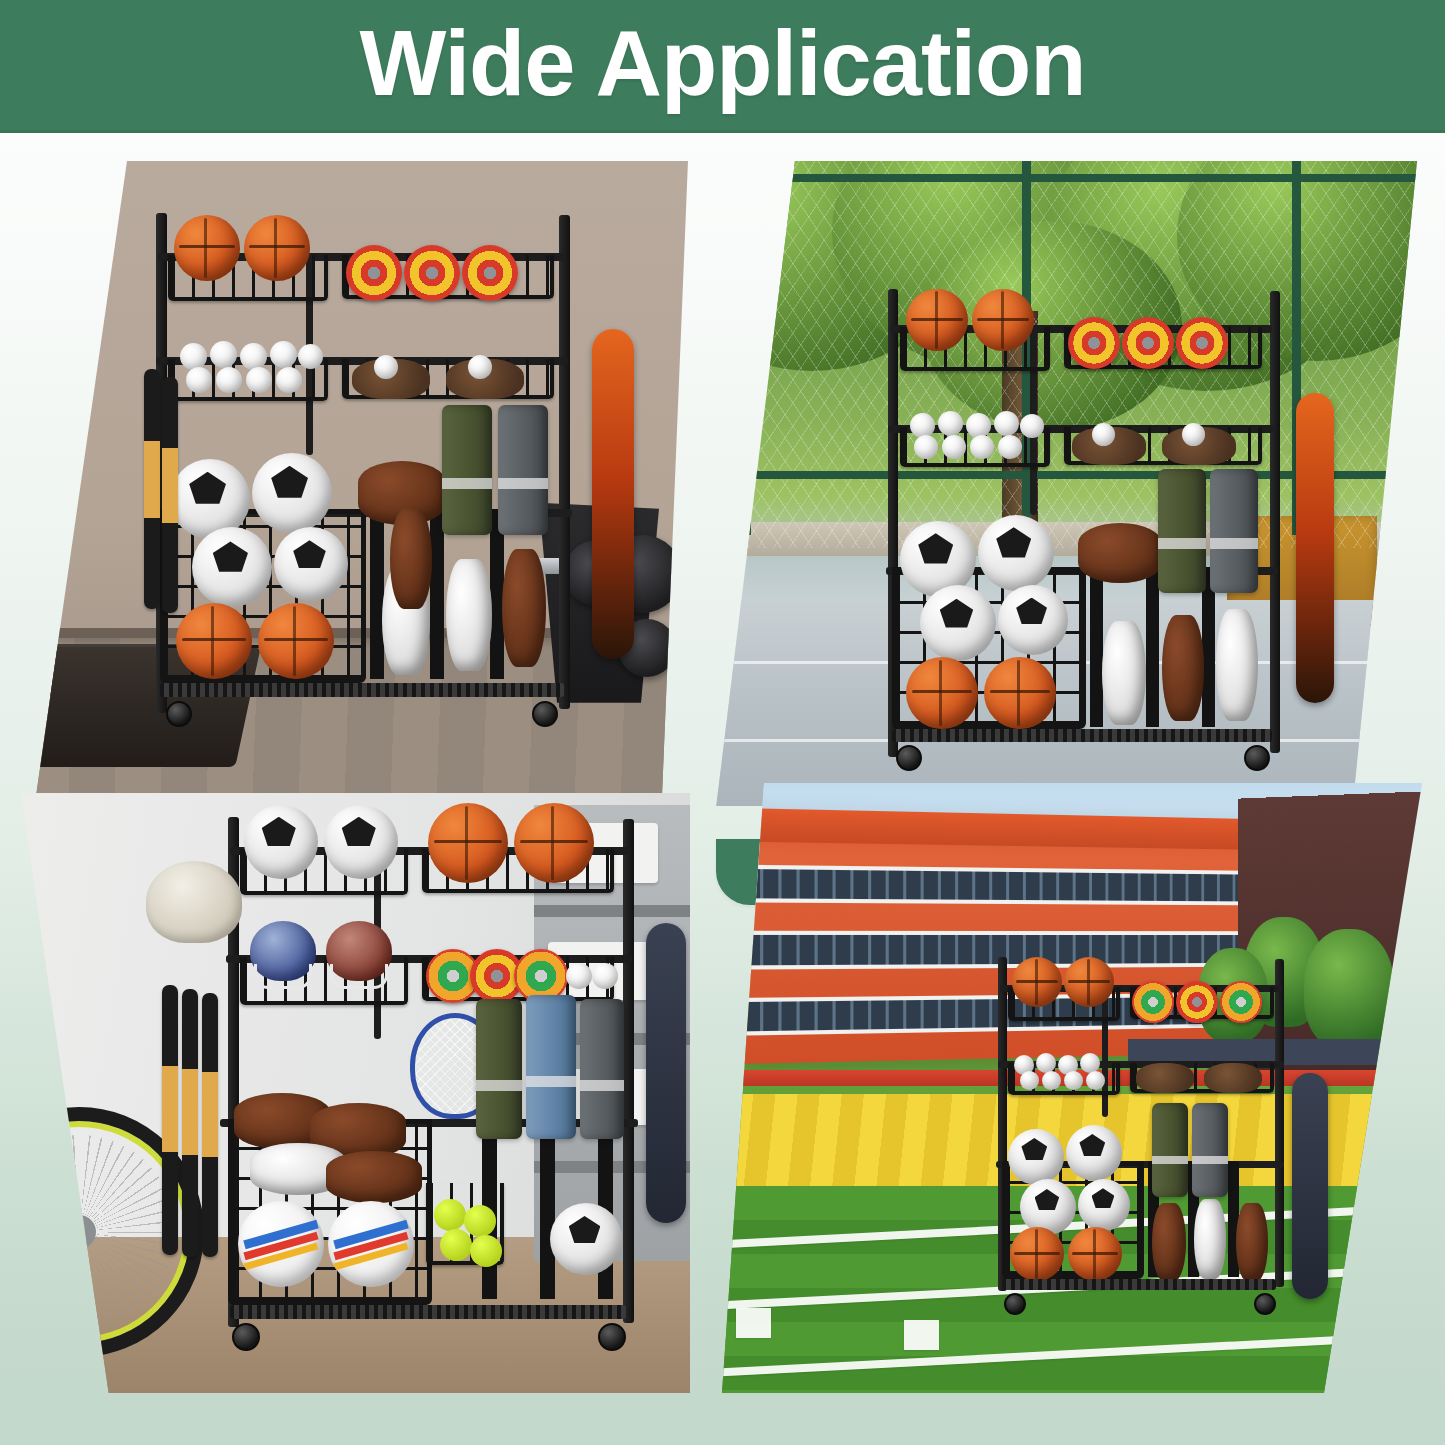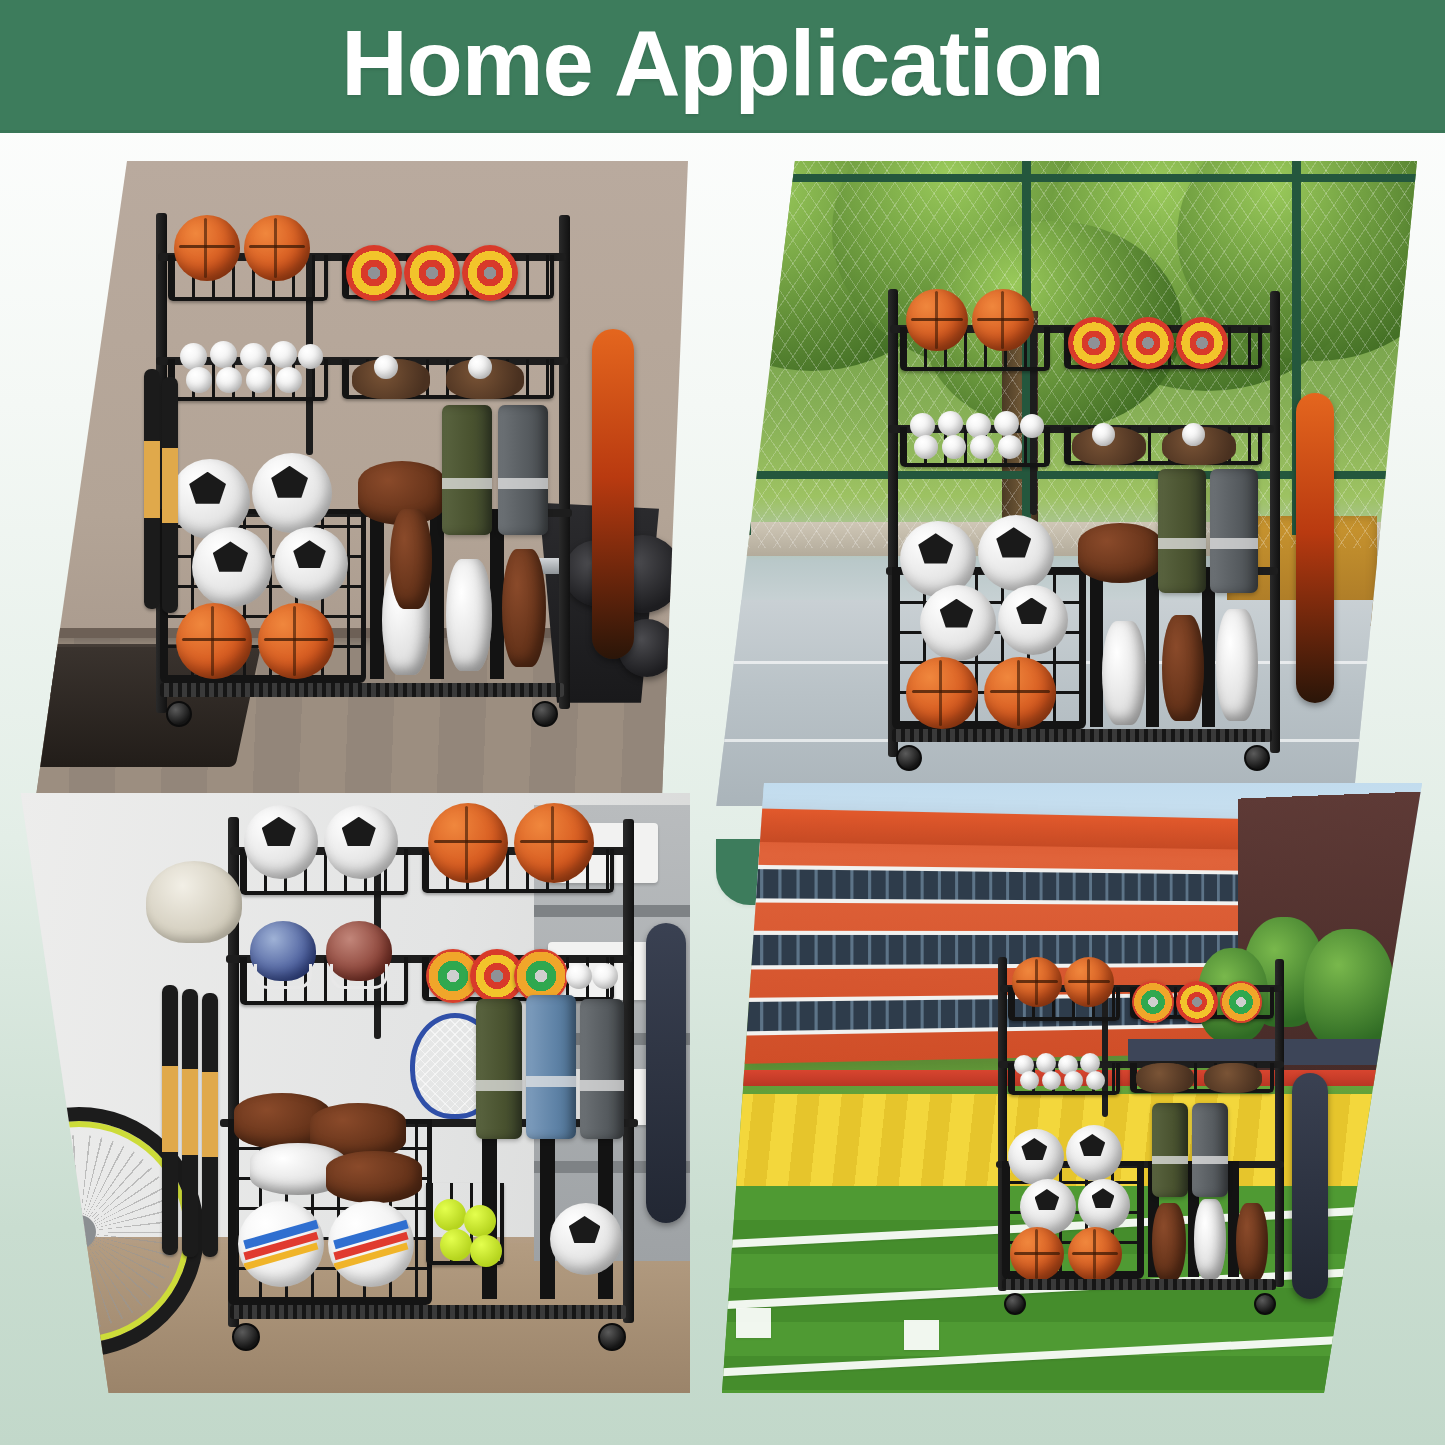--- a/index.html
+++ b/index.html
@@ -359,21 +359,21 @@
   }
   .tennis{
     position:absolute; border-radius:50%;
     background:radial-gradient(circle at 35% 30%,#e4ff4e,#b6d41e 70%);
   }
 </style>
 </head>
 <body>
 
 <div class="header">
-  <div class="header-title">Home Application</div>
+  <div class="header-title">Wide Application</div>
 </div>
 
 <div class="panels">
 
   <div class="panel p-gym">
     <div class="panel-photo">
       <div class="sc-gym">
         <div class="baseboard"></div>
         <div class="floor"></div>
         <div class="treadmill2"></div>

